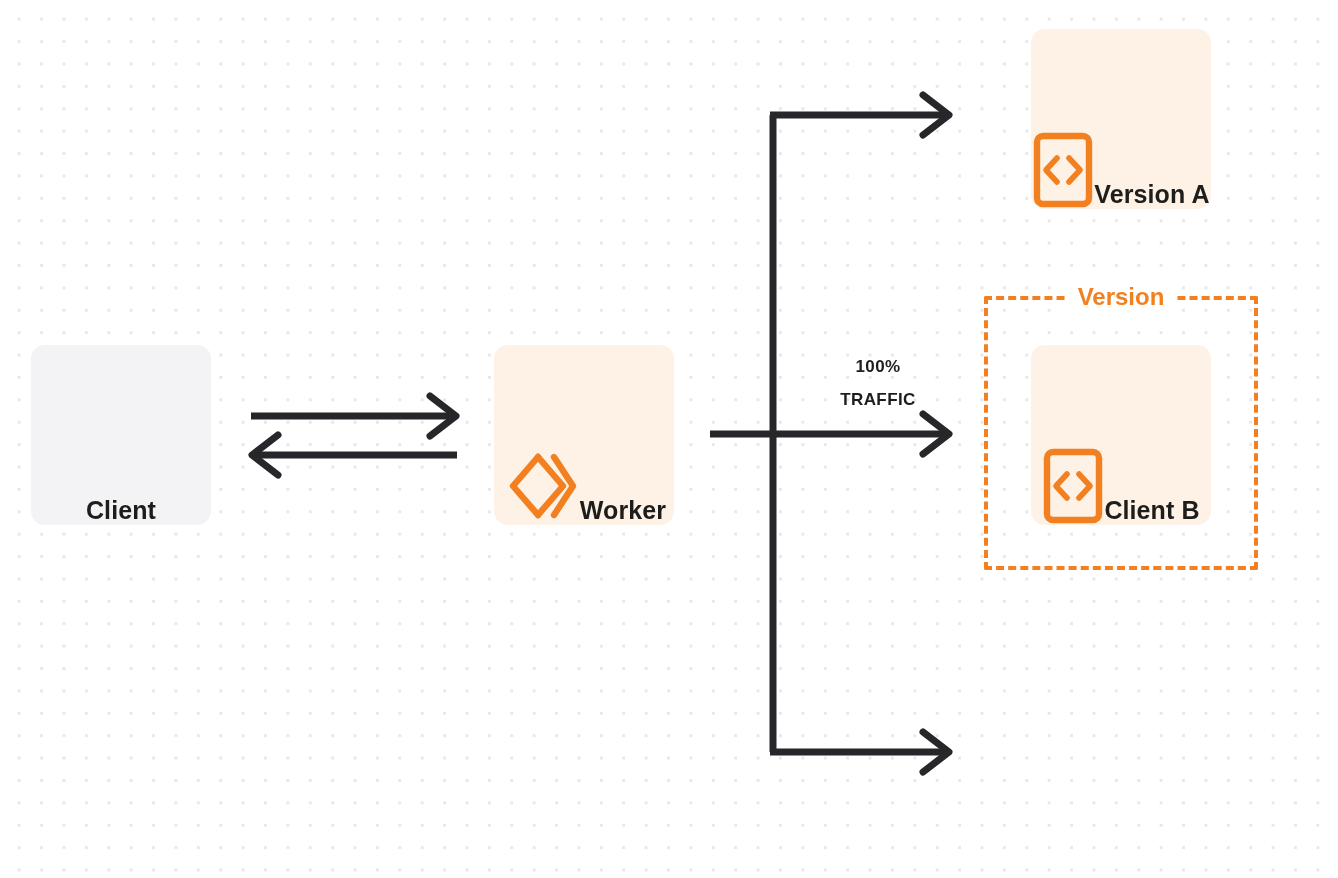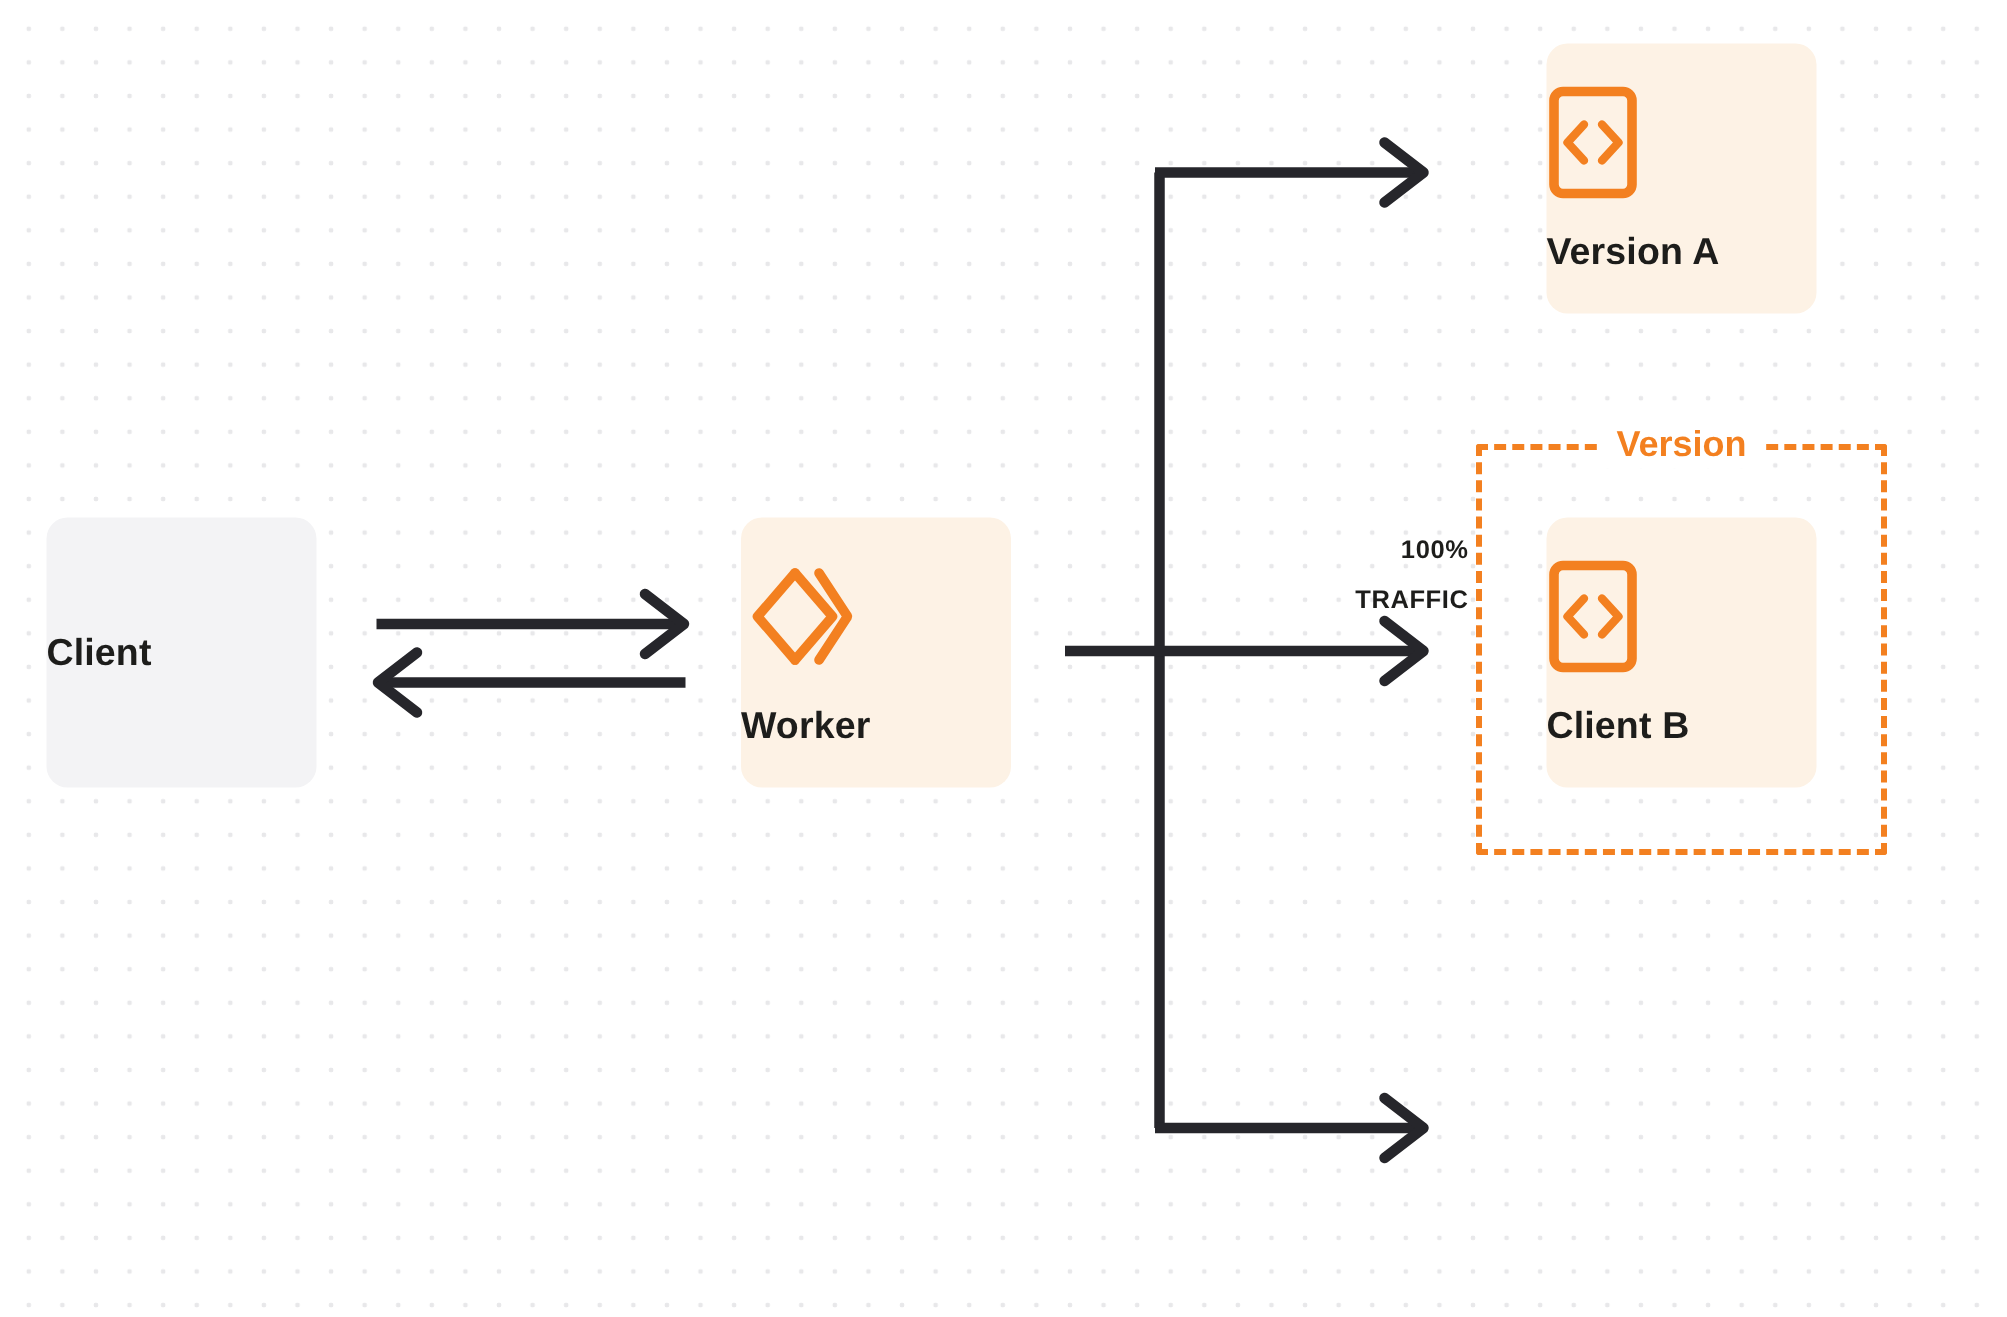--- a/index.html
+++ b/index.html
@@ -31,22 +31,22 @@
     width: 1338px;
     height: 878px;
     pointer-events: none;
   }
 
   
   .node {
     position: absolute;
     border-radius: 14px;
     display: flex;
-    flex-direction: column;
-    align-items: flex-start;
+    flex-direction: row;
+    align-items: flex-end;
     justify-content: center;
     box-sizing: border-box;
   }
   .node-label {
     font-weight: bold;
     color: #1d1d1b;
     letter-spacing: 0.1px;
     white-space: nowrap;
   }
 
@@ -110,24 +110,24 @@
     font-size: 24px;
     font-weight: bold;
     color: #f38020;
     white-space: nowrap;
     line-height: 30px;
   }
 
   
   #traffic-label {
     position: absolute;
-    left: 823px;
+    left: 800px;
     top: 350px;
     width: 156px;
-    text-align: right;
+    text-align: center;
     font-size: 17px;
     font-weight: bold;
     color: #1d1d1b;
     line-height: 33px;
     letter-spacing: 0.4px;
   }
   #traffic-label .traffic-line { display: block; }
 </style>
 </head>
 <body>

